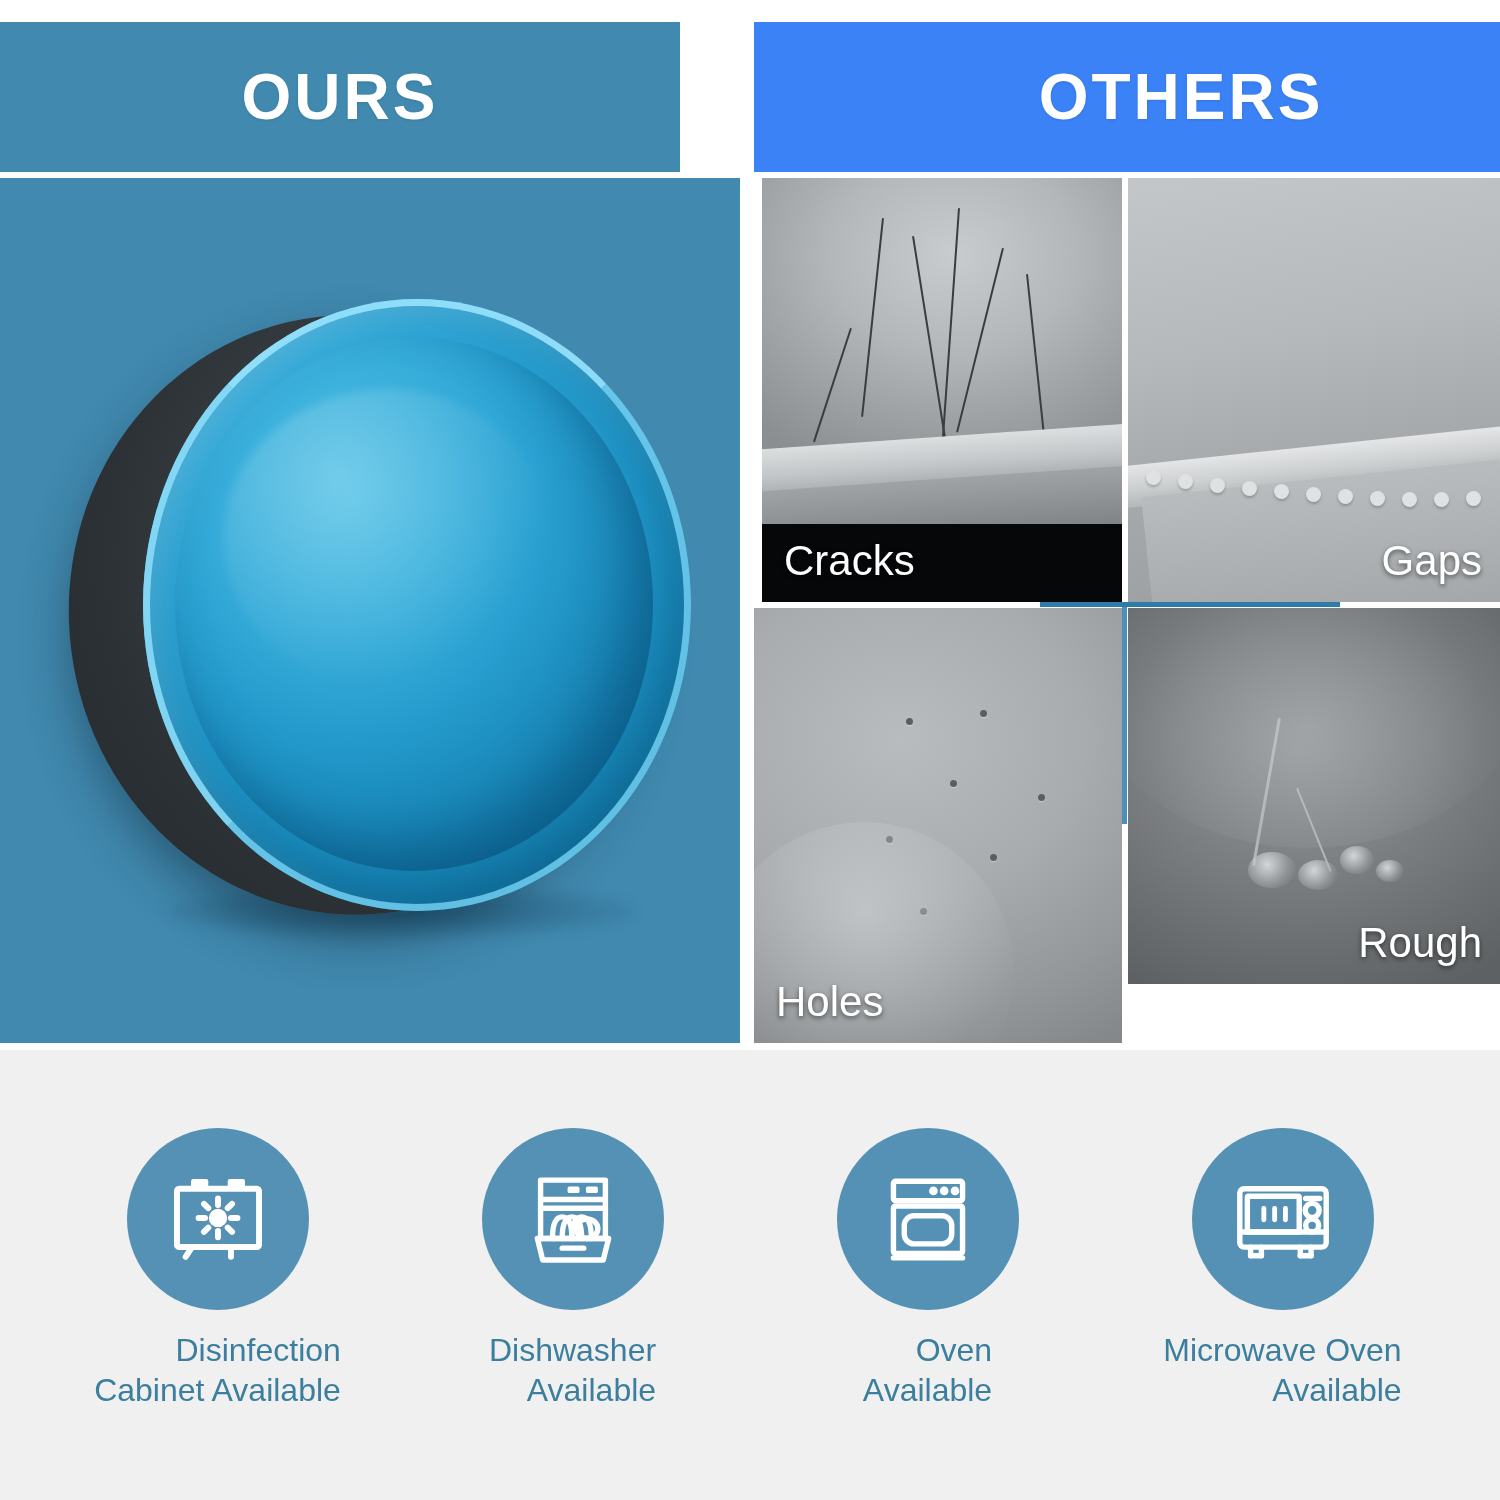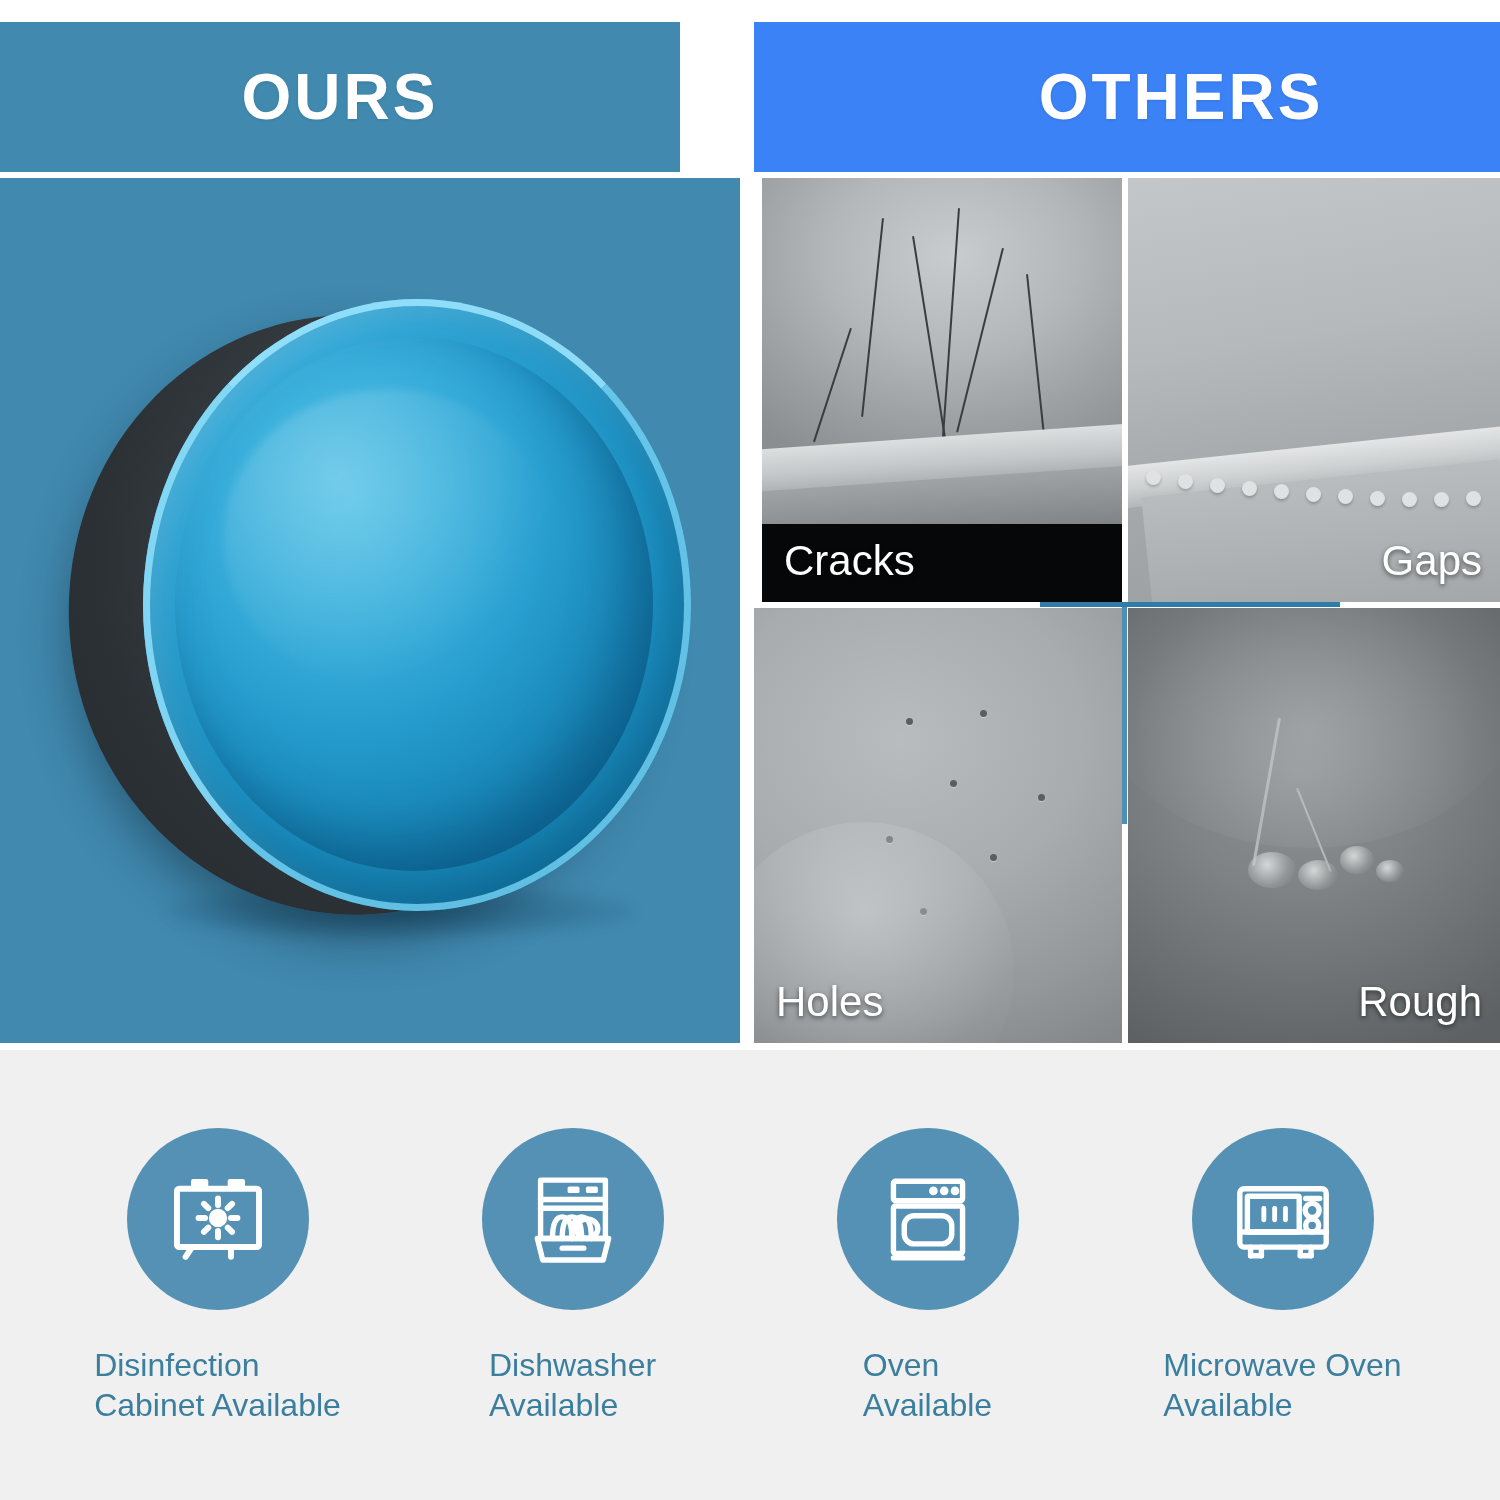--- a/index.html
+++ b/index.html
@@ -143,21 +143,21 @@
     background: #ffffff;
     overflow: hidden;
   }
   .quad {
     position: absolute;
     overflow: hidden;
   }
   .quad-cracks { left: 8px;     top: 0;     width: 368px; height: 424px; }
   .quad-gaps   { left: 374px; top: 0;     width: 372px; height: 424px; }
   .quad-holes  { left: 0;     top: 430px; width: 368px; height: 435px; }
-  .quad-rough  { left: 374px; top: 430px; width: 372px; height: 435px; }
+  .quad-rough  { left: 374px; top: 430px; width: 372px; height: 376px; }
 
   
   .fill-cracks {
     width: 100%; height: 100%;
     background:
       radial-gradient(ellipse 80% 55% at 52% 18%, #c9ccce 0%, #b3b7b9 42%, #9da1a3 72%, #8a8e90 100%);
   }
   .fill-gaps {
     width: 100%; height: 100%;
     background:
@@ -279,22 +279,22 @@
     width: 182px;
     height: 182px;
     border-radius: 50%;
     background: #5491B4;
     display: flex;
     align-items: center;
     justify-content: center;
   }
   .feature-badge svg { display: block; }
   .feature-caption {
-    margin-top: 35px;
-    text-align: left;
+    margin-top: 20px;
+    text-align: right;
     color: #3B7E9E;
     font-size: 32px;
     line-height: 1.26;
     white-space: pre-line;
   }
 </style>
 </head>
 <body>
 
 <div class="page">

